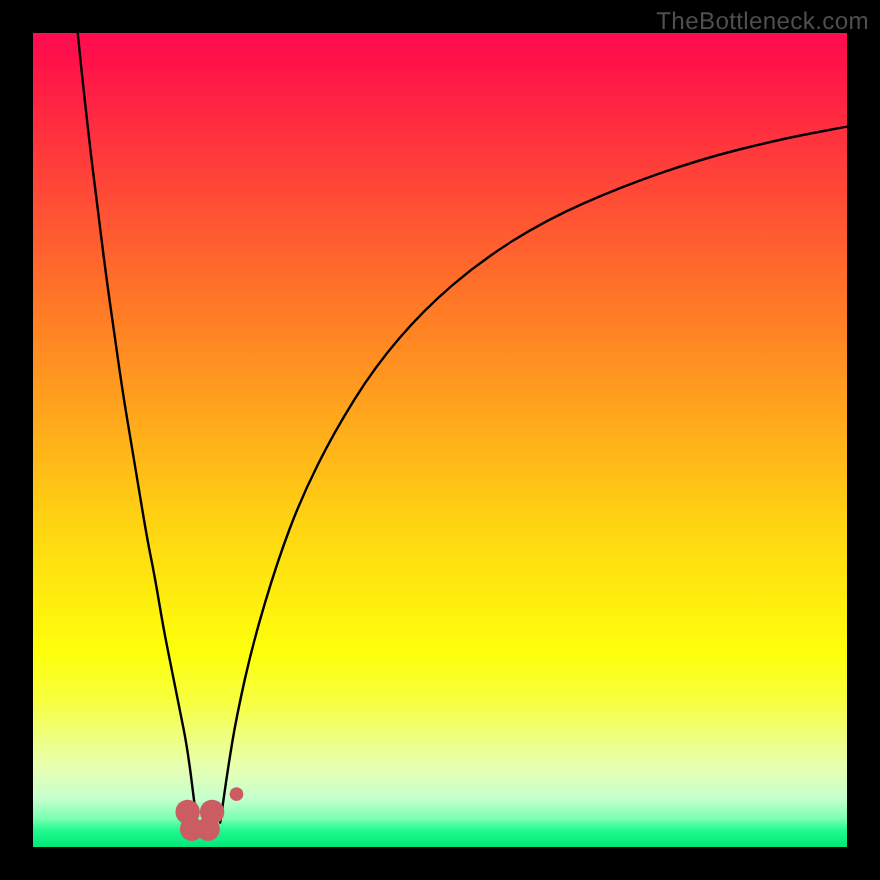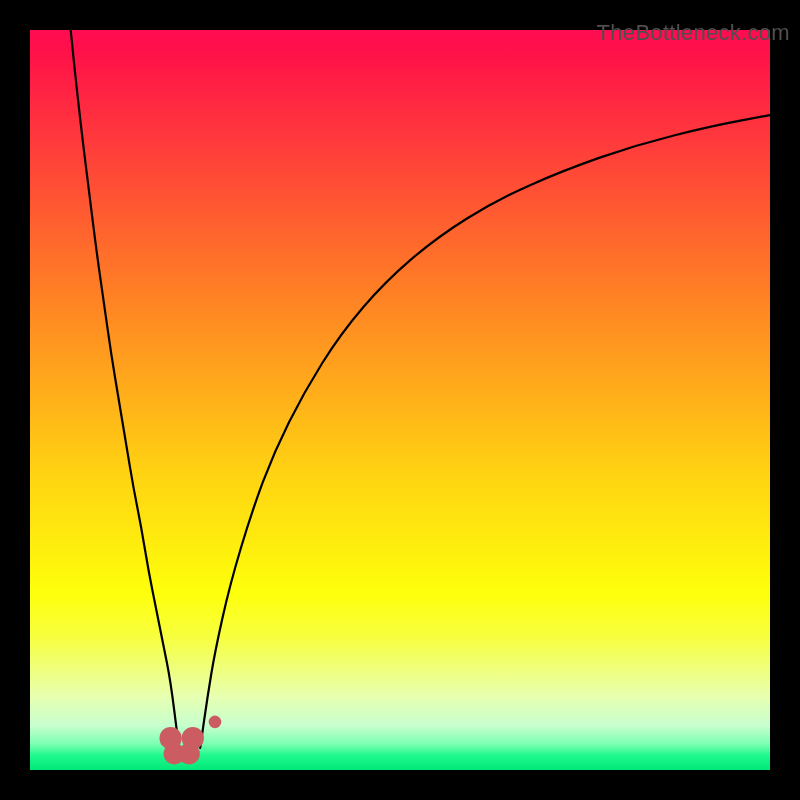--- a/index.html
+++ b/index.html
@@ -20,21 +20,21 @@
   .plot {
     position: absolute;
     left: 30px;
     top: 30px;
     width: 740px;
     height: 740px;
     overflow: hidden;
   }
   .watermark {
     position: absolute;
-    top: 20px;
+    top: 6px;
     right: 10px;
     color: #4f4f4f;
     font-size: 22px;
     letter-spacing: 0.3px;
     font-weight: 500;
     z-index: 50;
   }
   svg { display: block; }
 </style>
 </head>

